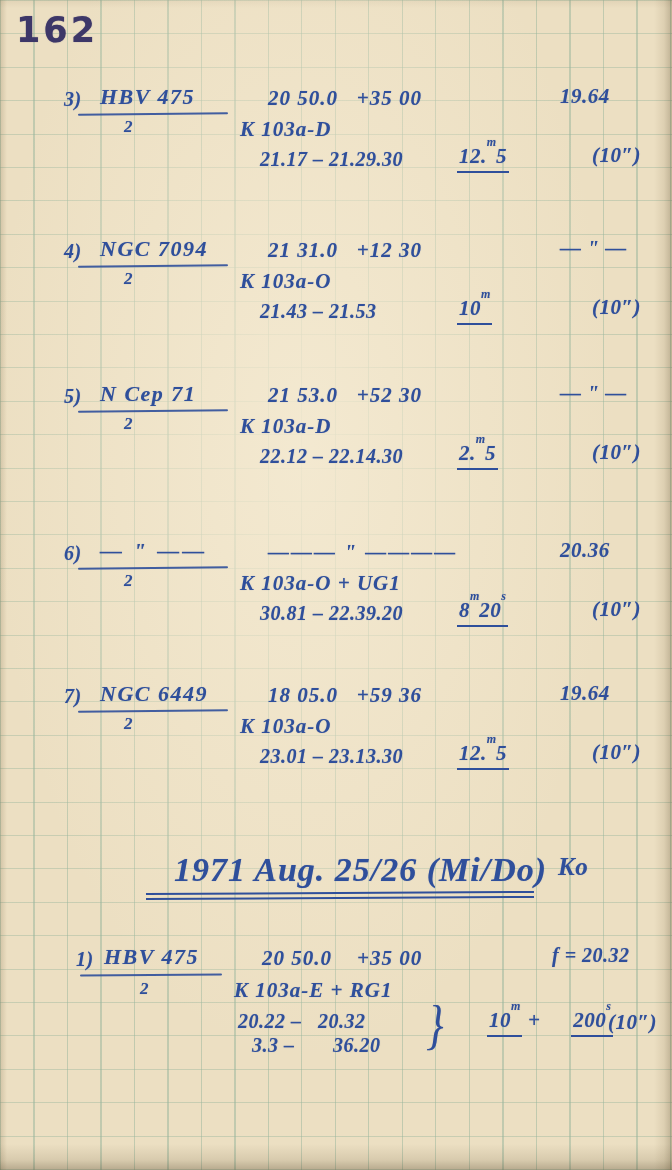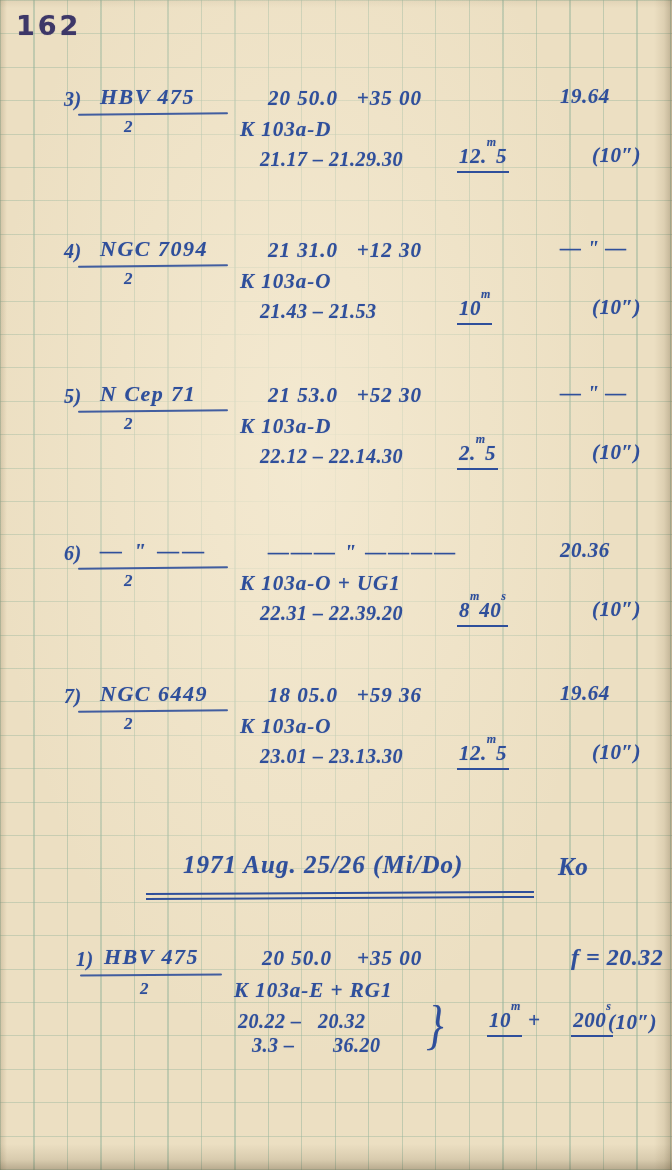--- a/index.html
+++ b/index.html
@@ -18,50 +18,50 @@
   .hw{
     font-family:"Liberation Serif","DejaVu Serif",serif;
     font-style:italic;font-weight:700;
     color:#2f4f9b;font-size:20px;letter-spacing:.5px;
     text-shadow:0 0 1px rgba(47,79,155,.35);
     white-space:pre;
   }
   .pagenum{
     position:absolute;left:16px;top:10px;
     font-family:"DejaVu Sans","Liberation Sans",sans-serif;
-    font-weight:700;font-size:27px;letter-spacing:3px;color:#3d3768;
+    font-weight:700;font-size:35px;letter-spacing:3px;color:#3d3768;
     text-shadow:0 0 1px rgba(61,55,104,.5);
   }
   .entry,.entry1,.heading{position:absolute;left:0;width:672px;}
   .entry > span,.entry1 > span,.heading > span{position:absolute;}
   .e-num{left:64px;top:2px;}
   .e-obj{left:100px;top:-2px;font-size:22px;letter-spacing:1.5px;}
   .frac-line{position:absolute;left:78px;top:27px;width:150px;height:2px;background:#2f4f9b;border-radius:2px;transform:rotate(-.5deg);opacity:.9;}
   .e-den{left:124px;top:31px;font-size:17px;}
   .e-coords{left:268px;top:0;font-size:21px;letter-spacing:1px;}
   .e-rval{left:560px;top:-2px;font-size:21px;}
   .e-emul{left:240px;top:31px;font-size:21px;letter-spacing:1px;}
   .e-time{left:236px;top:62px;margin-left:24px;}
   .e-expo{left:432px;top:58px;font-size:21px;}
   .e-aper{left:592px;top:57px;font-size:21px;}
   sup.s{font-size:12px;position:relative;top:-9px;letter-spacing:0;}
   .ul-group{border-bottom:2px solid #2f4f9b;padding:0 2px 3px 2px;margin-left:25px;}
   
-  .h-date{left:183px;top:0;font-size:25px;letter-spacing:1px;}
+  .h-date{left:174px;top:0;font-size:34px;letter-spacing:1px;}
   .h-under{position:absolute;left:146px;top:41px;width:388px;height:7px;
     border-top:2px solid #2f4f9b;border-bottom:2px solid #2f4f9b;box-sizing:border-box;
     transform:rotate(-.3deg);}
   .h-obs{left:558px;top:2px;font-size:25px;}
   
   .b-num{left:76px;top:2px;}
   .b-obj{left:104px;top:-2px;font-size:22px;letter-spacing:1.5px;}
   .b-line{left:80px;top:28px;width:142px;}
   .b-den{left:140px;top:33px;font-size:17px;}
   .b-coords{left:262px;top:0;font-size:21px;letter-spacing:1px;}
-  .b-rval{left:571px;top:-2px;font-size:24px;}
+  .b-rval{left:552px;top:-2px;font-size:20px;}
   .b-emul{left:234px;top:32px;font-size:21px;letter-spacing:1px;}
   .b-time1{left:238px;top:64px;}
   .b-time2{left:252px;top:88px;}
   .b-brace{left:424px;top:48px;font-size:54px;font-weight:400;transform:scaleX(.8);}
   .b-expo{left:462px;top:62px;font-size:21px;font-family:Liberation Serif, serif;}
   .b-aper{left:608px;top:64px;font-size:21px;}
 </style>
 </head>
 <body>
 
@@ -109,22 +109,22 @@
   </div>
 
   <div class="entry" style="top:540px">
     <span class="hw e-num">6)</span>
     <span class="hw e-obj" style="letter-spacing:3px">— ʺ ——</span>
     <div class="frac-line"></div>
     <span class="hw e-den">2</span>
     <span class="hw e-coords" style="letter-spacing:2px">——— ʺ ————</span>
     <span class="hw e-rval">20.36</span>
     <span class="hw e-emul">K 103a-O + UG1</span>
-    <span class="hw e-time">22.31 – 22.39.20</span>
-    <span class="hw e-expo"><span class="ul-group"><span>8</span><sup class="s">m</sup><span>40</span><sup class="s">s</sup></span></span>
+    <span class="hw e-time">30.81 – 22.39.20</span>
+    <span class="hw e-expo"><span class="ul-group"><span>8</span><sup class="s">m</sup><span>20</span><sup class="s">s</sup></span></span>
     <span class="hw e-aper">(10″)</span>
   </div>
 
   <div class="entry" style="top:683px">
     <span class="hw e-num">7)</span>
     <span class="hw e-obj">NGC 6449</span>
     <div class="frac-line"></div>
     <span class="hw e-den">2</span>
     <span class="hw e-coords">18 05.0   +59 36</span>
     <span class="hw e-rval">19.64</span>

